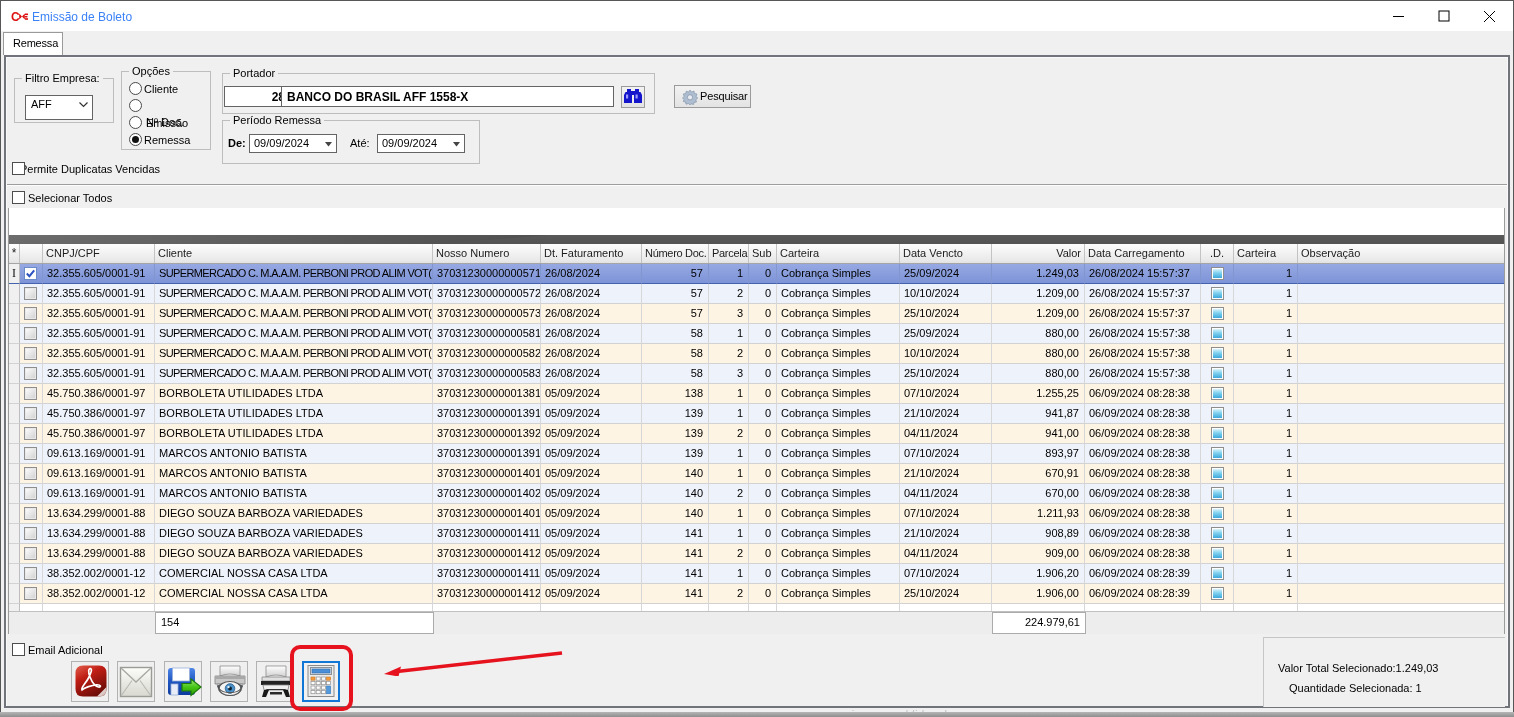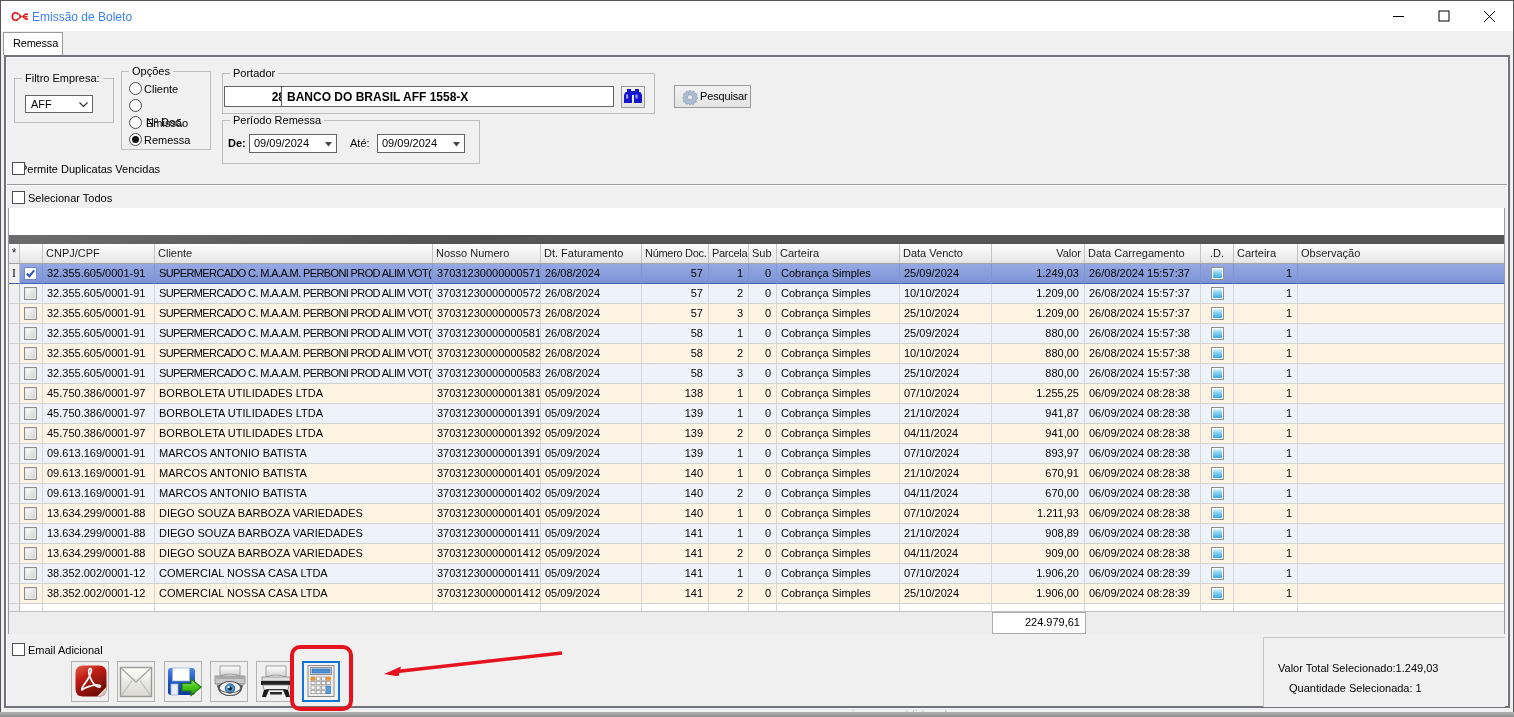--- a/index.html
+++ b/index.html
@@ -114,21 +114,21 @@
     </div>
   </div>
 <div id="panel">
     <div class="inner"></div>
   </div>
 <div id="filtersep"></div>
 
 <div class="gbox" style="left:14px;top:78px;width:100px;height:45px;">
     <b>Filtro Empresa:</b>
   </div>
-<div class="txt" style="left:25px;top:95px;width:68px;height:18px;">
+<div class="txt" style="left:25px;top:95px;width:68px;height:25px;">
   <span style="position:absolute;left:5px;top:2px;">AFF</span>
   <svg style="position:absolute;right:4px;top:6px" width="9" height="6" viewBox="0 0 9 6">
       <path d="M0.5 0.5 L4.5 4.5 L8.5 0.5" stroke="#333" stroke-width="1.2" fill="none"></path>
     </svg>
 </div>
 
 <div class="gbox" style="left:121px;top:71px;width:90px;height:79px;">
     <b>Opções</b>
   </div>
 <span class="radio" style="left:129px;top:82px;"></span>
@@ -229,20 +229,21 @@
 <div class="grow " style="top:236px;background:#eef2fb;"><span class="c ind"></span><span class="c chkc"><span class="gchk c0"></span></span><span class="c t">09.613.169/0001-91</span><span class="c t" style="letter-spacing:0px;">MARCOS ANTONIO BATISTA</span><span class="c t">37031230000001391</span><span class="c t">05/09/2024</span><span class="c tr">139</span><span class="c tr">1</span><span class="c tr">0</span><span class="c t">Cobrança Simples</span><span class="c t">07/10/2024</span><span class="c tr">893,97</span><span class="c t">06/09/2024 08:28:38</span><span class="c ddc"><span class="dd"></span></span><span class="c tr">1</span><span class="c t obs"></span></div>
 <div class="grow " style="top:256px;background:#fdf4e3;"><span class="c ind"></span><span class="c chkc"><span class="gchk c0"></span></span><span class="c t">09.613.169/0001-91</span><span class="c t" style="letter-spacing:0px;">MARCOS ANTONIO BATISTA</span><span class="c t">37031230000001401</span><span class="c t">05/09/2024</span><span class="c tr">140</span><span class="c tr">1</span><span class="c tr">0</span><span class="c t">Cobrança Simples</span><span class="c t">21/10/2024</span><span class="c tr">670,91</span><span class="c t">06/09/2024 08:28:38</span><span class="c ddc"><span class="dd"></span></span><span class="c tr">1</span><span class="c t obs"></span></div>
 <div class="grow " style="top:276px;background:#eef2fb;"><span class="c ind"></span><span class="c chkc"><span class="gchk c0"></span></span><span class="c t">09.613.169/0001-91</span><span class="c t" style="letter-spacing:0px;">MARCOS ANTONIO BATISTA</span><span class="c t">37031230000001402</span><span class="c t">05/09/2024</span><span class="c tr">140</span><span class="c tr">2</span><span class="c tr">0</span><span class="c t">Cobrança Simples</span><span class="c t">04/11/2024</span><span class="c tr">670,00</span><span class="c t">06/09/2024 08:28:38</span><span class="c ddc"><span class="dd"></span></span><span class="c tr">1</span><span class="c t obs"></span></div>
 <div class="grow " style="top:296px;background:#fdf4e3;"><span class="c ind"></span><span class="c chkc"><span class="gchk c0"></span></span><span class="c t">13.634.299/0001-88</span><span class="c t" style="letter-spacing:0px;">DIEGO SOUZA BARBOZA VARIEDADES</span><span class="c t">37031230000001401</span><span class="c t">05/09/2024</span><span class="c tr">140</span><span class="c tr">1</span><span class="c tr">0</span><span class="c t">Cobrança Simples</span><span class="c t">07/10/2024</span><span class="c tr">1.211,93</span><span class="c t">06/09/2024 08:28:38</span><span class="c ddc"><span class="dd"></span></span><span class="c tr">1</span><span class="c t obs"></span></div>
 <div class="grow " style="top:316px;background:#eef2fb;"><span class="c ind"></span><span class="c chkc"><span class="gchk c0"></span></span><span class="c t">13.634.299/0001-88</span><span class="c t" style="letter-spacing:0px;">DIEGO SOUZA BARBOZA VARIEDADES</span><span class="c t">37031230000001411</span><span class="c t">05/09/2024</span><span class="c tr">141</span><span class="c tr">1</span><span class="c tr">0</span><span class="c t">Cobrança Simples</span><span class="c t">21/10/2024</span><span class="c tr">908,89</span><span class="c t">06/09/2024 08:28:38</span><span class="c ddc"><span class="dd"></span></span><span class="c tr">1</span><span class="c t obs"></span></div>
 <div class="grow " style="top:336px;background:#fdf4e3;"><span class="c ind"></span><span class="c chkc"><span class="gchk c0"></span></span><span class="c t">13.634.299/0001-88</span><span class="c t" style="letter-spacing:0px;">DIEGO SOUZA BARBOZA VARIEDADES</span><span class="c t">37031230000001412</span><span class="c t">05/09/2024</span><span class="c tr">141</span><span class="c tr">2</span><span class="c tr">0</span><span class="c t">Cobrança Simples</span><span class="c t">04/11/2024</span><span class="c tr">909,00</span><span class="c t">06/09/2024 08:28:38</span><span class="c ddc"><span class="dd"></span></span><span class="c tr">1</span><span class="c t obs"></span></div>
 <div class="grow " style="top:356px;background:#eef2fb;"><span class="c ind"></span><span class="c chkc"><span class="gchk c0"></span></span><span class="c t">38.352.002/0001-12</span><span class="c t" style="letter-spacing:0px;">COMERCIAL NOSSA CASA LTDA</span><span class="c t">37031230000001411</span><span class="c t">05/09/2024</span><span class="c tr">141</span><span class="c tr">1</span><span class="c tr">0</span><span class="c t">Cobrança Simples</span><span class="c t">07/10/2024</span><span class="c tr">1.906,20</span><span class="c t">06/09/2024 08:28:39</span><span class="c ddc"><span class="dd"></span></span><span class="c tr">1</span><span class="c t obs"></span></div>
 <div class="grow " style="top:376px;background:#fdf4e3;"><span class="c ind"></span><span class="c chkc"><span class="gchk c0"></span></span><span class="c t">38.352.002/0001-12</span><span class="c t" style="letter-spacing:0px;">COMERCIAL NOSSA CASA LTDA</span><span class="c t">37031230000001412</span><span class="c t">05/09/2024</span><span class="c tr">141</span><span class="c tr">2</span><span class="c tr">0</span><span class="c t">Cobrança Simples</span><span class="c t">25/10/2024</span><span class="c tr">1.906,00</span><span class="c t">06/09/2024 08:28:39</span><span class="c ddc"><span class="dd"></span></span><span class="c tr">1</span><span class="c t obs"></span></div>
   <div class="grow" style="top:396px;height:7px;"><span class="c ind" style="height:7px;border-bottom:none;"></span><span class="c" style="height:7px;border-bottom:none;"></span><span class="c" style="height:7px;border-bottom:none;"></span><span class="c" style="height:7px;border-bottom:none;"></span><span class="c" style="height:7px;border-bottom:none;"></span><span class="c" style="height:7px;border-bottom:none;"></span><span class="c" style="height:7px;border-bottom:none;"></span><span class="c" style="height:7px;border-bottom:none;"></span><span class="c" style="height:7px;border-bottom:none;"></span><span class="c" style="height:7px;border-bottom:none;"></span><span class="c" style="height:7px;border-bottom:none;"></span><span class="c" style="height:7px;border-bottom:none;"></span><span class="c" style="height:7px;border-bottom:none;"></span><span class="c" style="height:7px;border-bottom:none;"></span><span class="c" style="height:7px;border-bottom:none;"></span><span class="c" style="height:7px;border-bottom:none;border-right:none;"></span></div>
   <div id="gfoot">
+    <div class="fbox" style="left:146px;width:279px;">154</div>
     <div class="fbox" style="left:983px;width:94px;text-align:right;">224.979,61</div>
   </div>
 </div>
 
 <div id="brow">
   <span class="cb" style="left:5px;top:7px;"></span>
   <label class="l" style="left:21px;top:8px;">Email Adicional</label>
 
   <div class="ibtn" style="left:64px;">
     <svg width="34" height="36" viewBox="0 0 34 36" style="left:2px;top:2px;">

